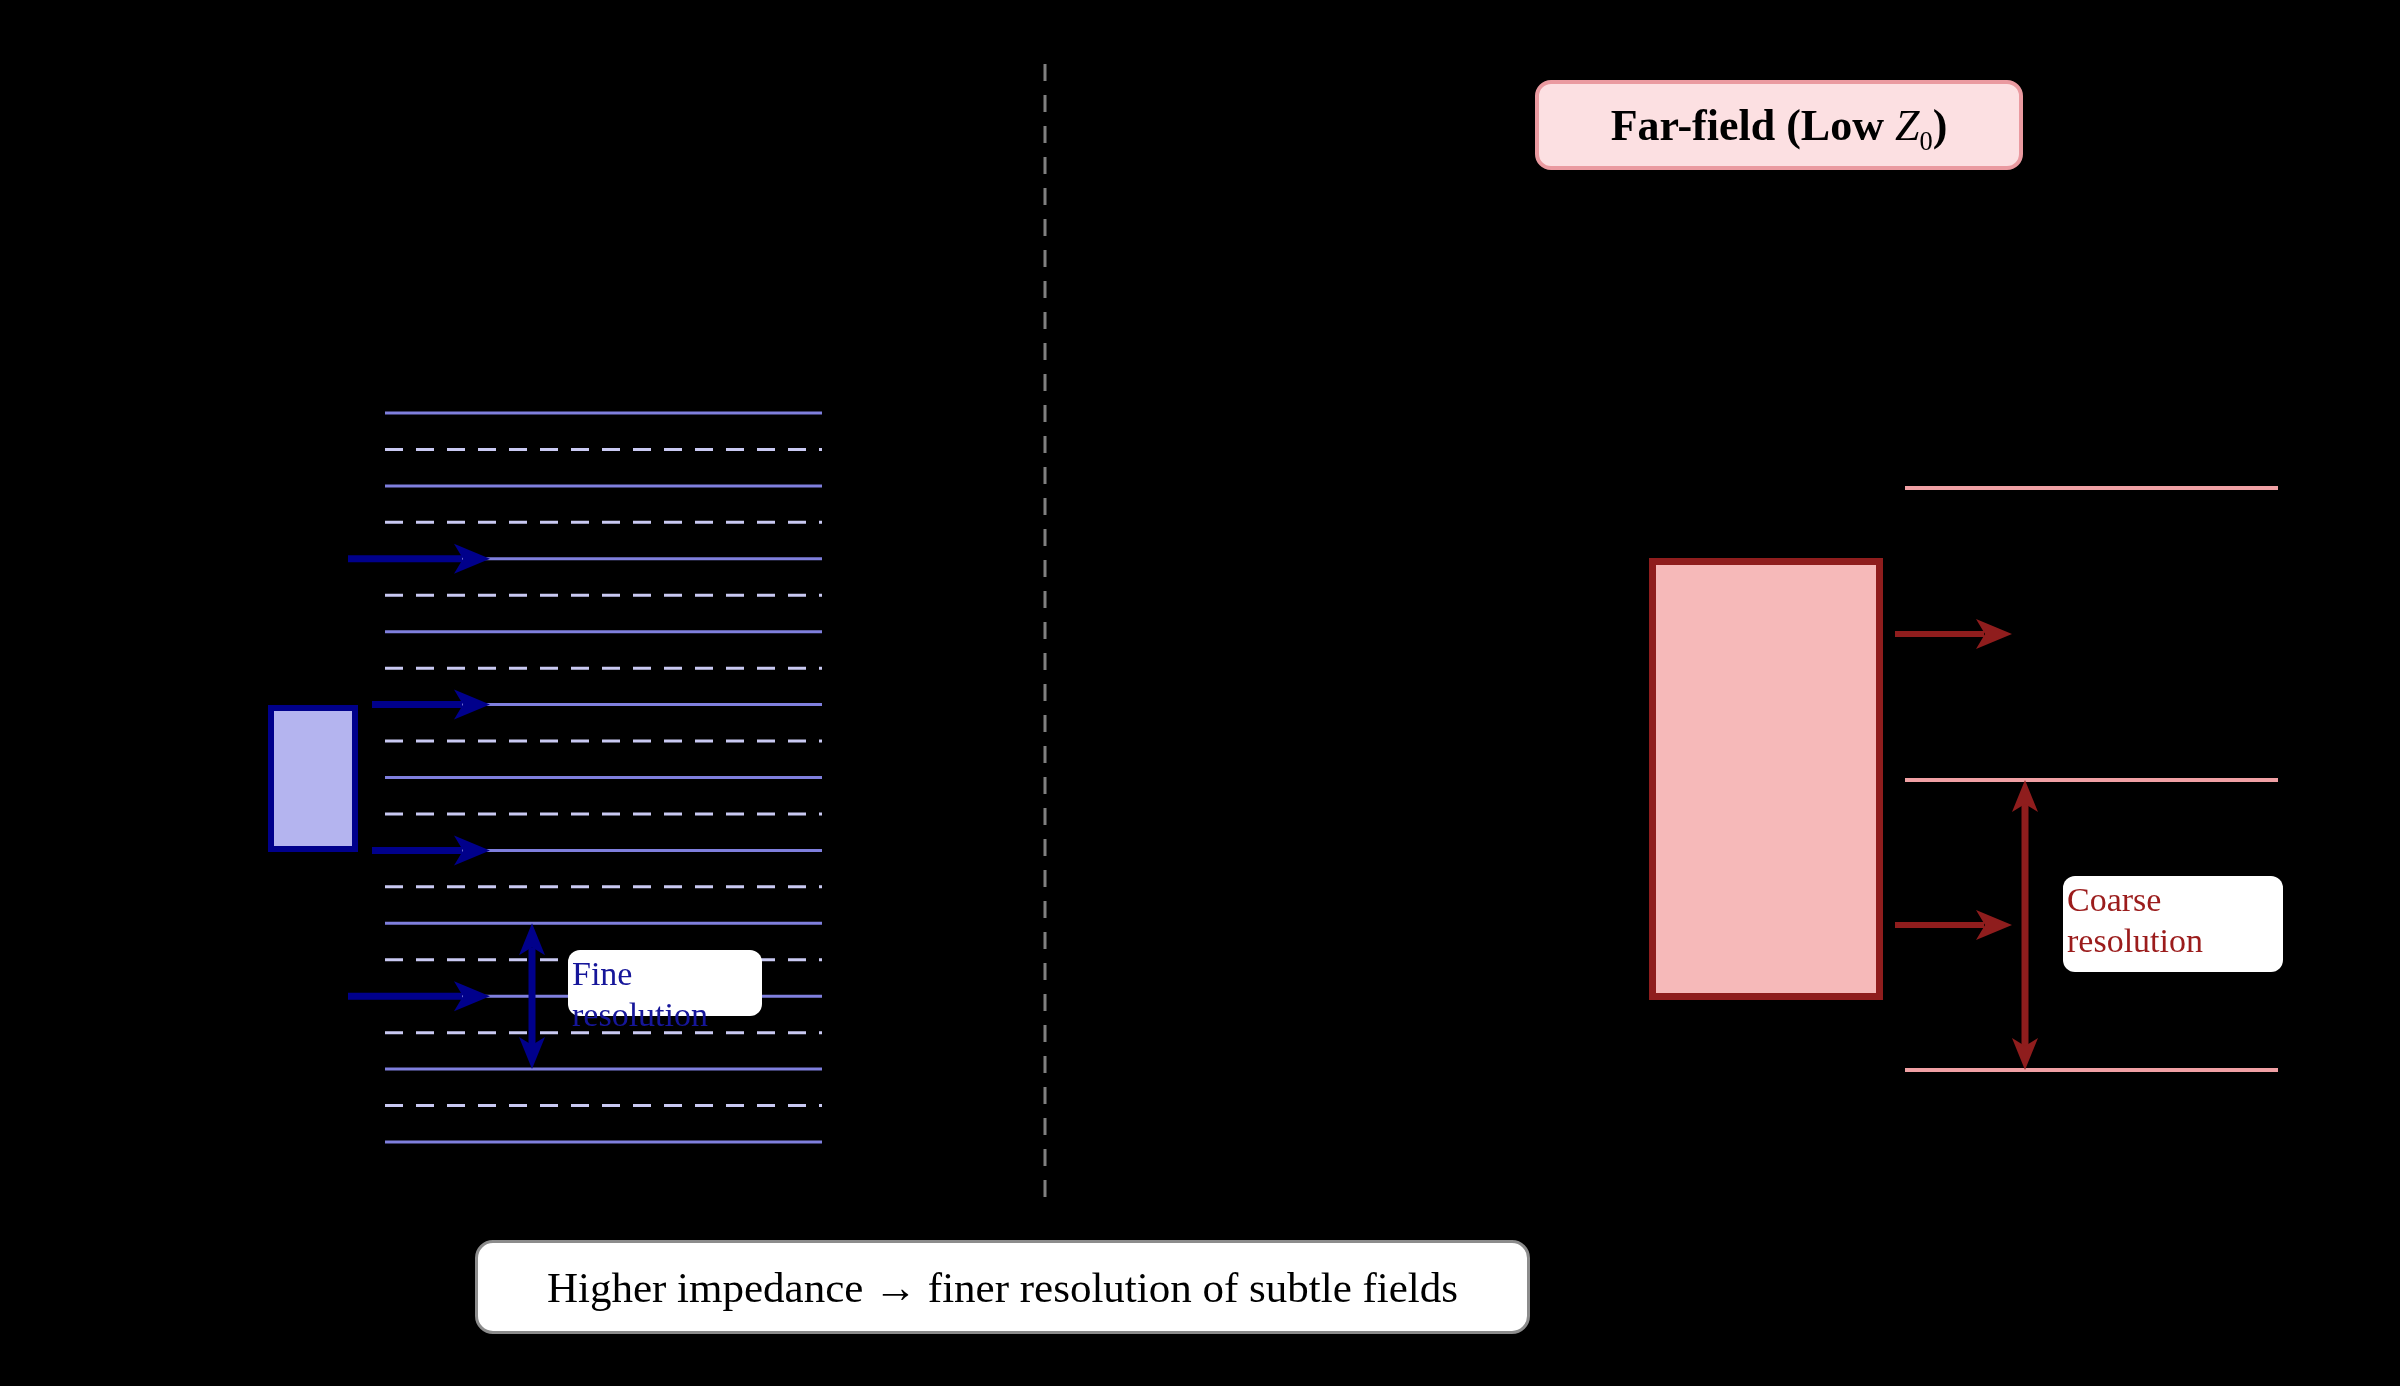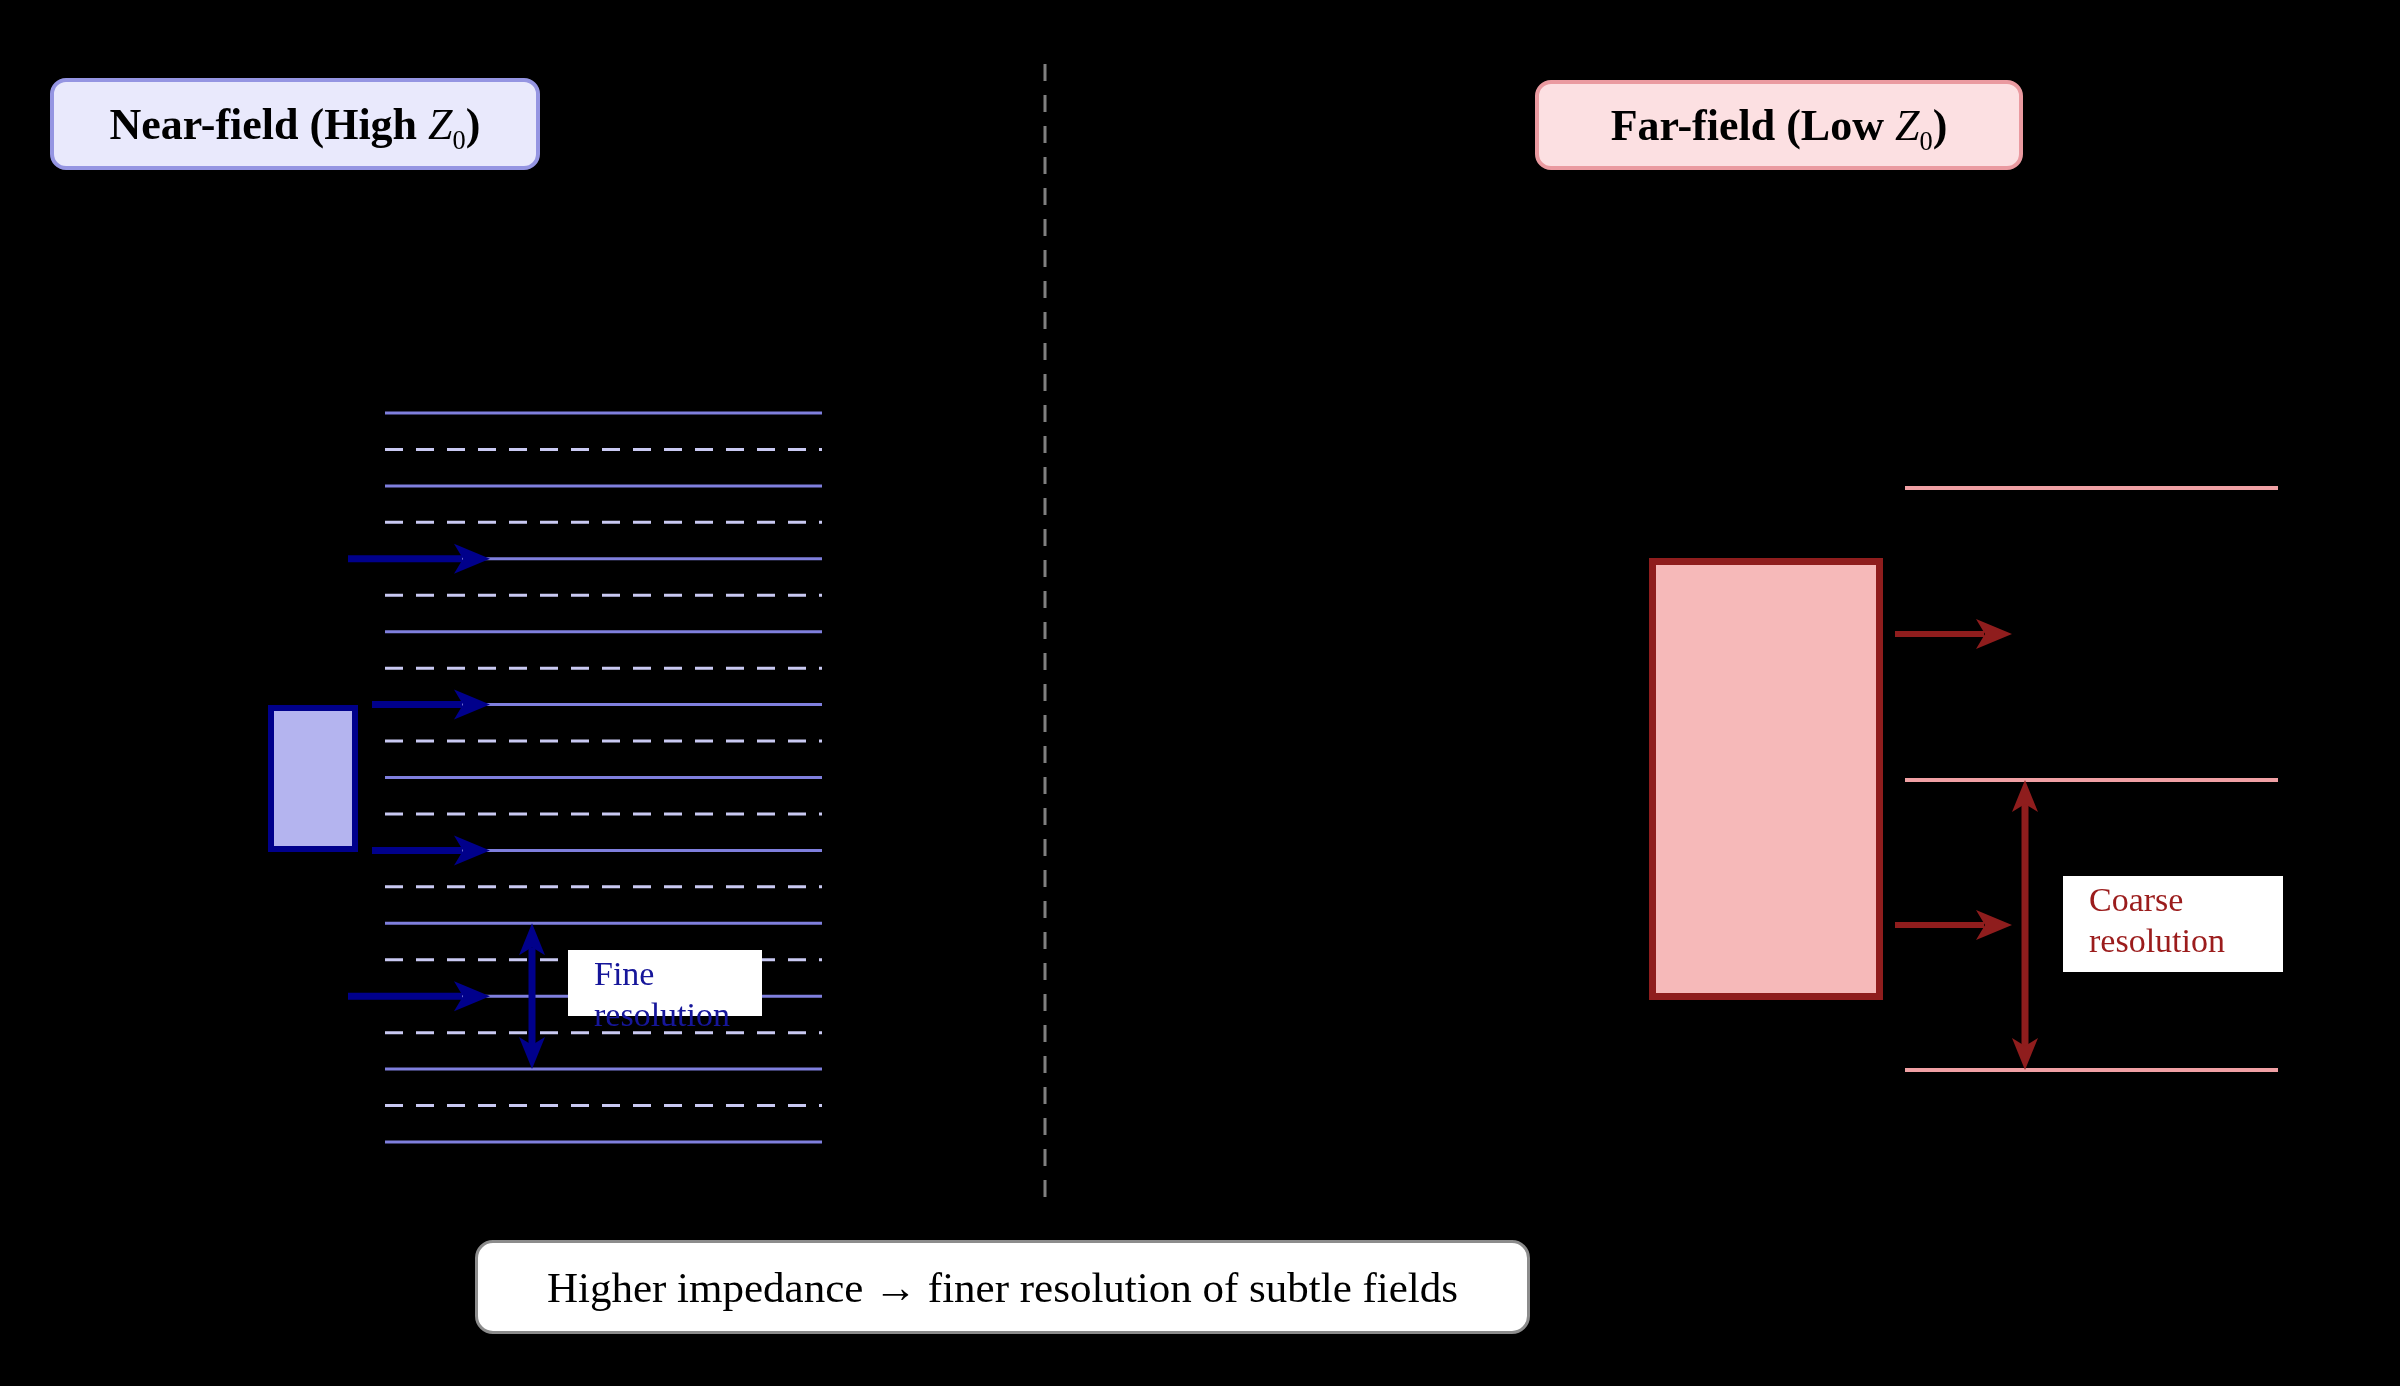--- a/index.html
+++ b/index.html
@@ -18,21 +18,22 @@
   .hdr-text{white-space:pre;}
   .mvar{font-style:italic;font-weight:normal;}
   .msub{font-weight:normal;font-size:60%;line-height:0;}
   
   .src-rect{position:absolute;box-sizing:border-box;}
   #near-rect{left:268px;top:705px;width:90px;height:147px;border:6px solid;}
   #far-rect{left:1649px;top:558px;width:234px;height:442px;border:7px solid;}
   
   .res-label{
     position:absolute;box-sizing:border-box;font-size:34px;line-height:41px;
-    padding:3px 0 0 26px;
+    padding:3px 0 0 4px;
+    border-radius:12px;
   }
   #fine-label{left:568px;top:950px;width:194px;height:66px;}
   #coarse-label{left:2063px;top:876px;width:220px;height:96px;}
   
   #caption-box{
     position:absolute;left:475px;top:1240px;width:1055px;height:94px;box-sizing:border-box;
     border:3px solid;border-radius:18px;display:flex;align-items:center;justify-content:center;
     font-size:43px;
   }
 </style>
@@ -80,23 +81,20 @@
       <line x1="1905" y1="1070" x2="2278" y2="1070" stroke="#f0a0a4" stroke-width="4"></line>
       <line x1="1895" y1="634" x2="1984" y2="634" stroke="#8f1d1d" stroke-width="6"></line>
       <polygon points="2012,634 1976,619 1985,634 1976,649" fill="#8f1d1d"></polygon>
       <line x1="1895" y1="925" x2="1984" y2="925" stroke="#8f1d1d" stroke-width="6"></line>
       <polygon points="2012,925 1976,910 1985,925 1976,940" fill="#8f1d1d"></polygon>
       <line x1="2025" y1="804" x2="2025" y2="1046" stroke="#8f1d1d" stroke-width="7"></line>
       <polygon points="2025,780 2012,812 2025,804 2038,812" fill="#8f1d1d"></polygon>
       <polygon points="2025,1070 2012,1038 2025,1046 2038,1038" fill="#8f1d1d"></polygon>
     </svg>
 
-  <div class="hdr" id="near-hdr" style="background: rgb(233, 233, 252); border-color: rgb(149, 149, 226); color: rgb(0, 0, 0);">
-    <span class="hdr-text"><span>Near-field (High </span><span class="mvar">Z</span><sub class="msub">0</sub><span>)</span></span>
-  </div>
 
   <div class="hdr" id="far-hdr" style="background: rgb(252, 224, 226); border-color: rgb(234, 154, 160); color: rgb(0, 0, 0);">
     <span class="hdr-text"><span>Far-field (Low </span><span class="mvar">Z</span><sub class="msub">0</sub><span>)</span></span>
   </div>
 
   <div class="src-rect" id="near-rect" style="background: rgb(180, 180, 239); border-color: rgb(0, 0, 139);"></div>
   <div class="src-rect" id="far-rect" style="background: rgb(246, 185, 185); border-color: rgb(143, 29, 29);"></div>
 
   <div class="res-label" id="fine-label" style="background: rgb(255, 255, 255); color: rgb(22, 22, 154);">
     <div>Fine</div>

